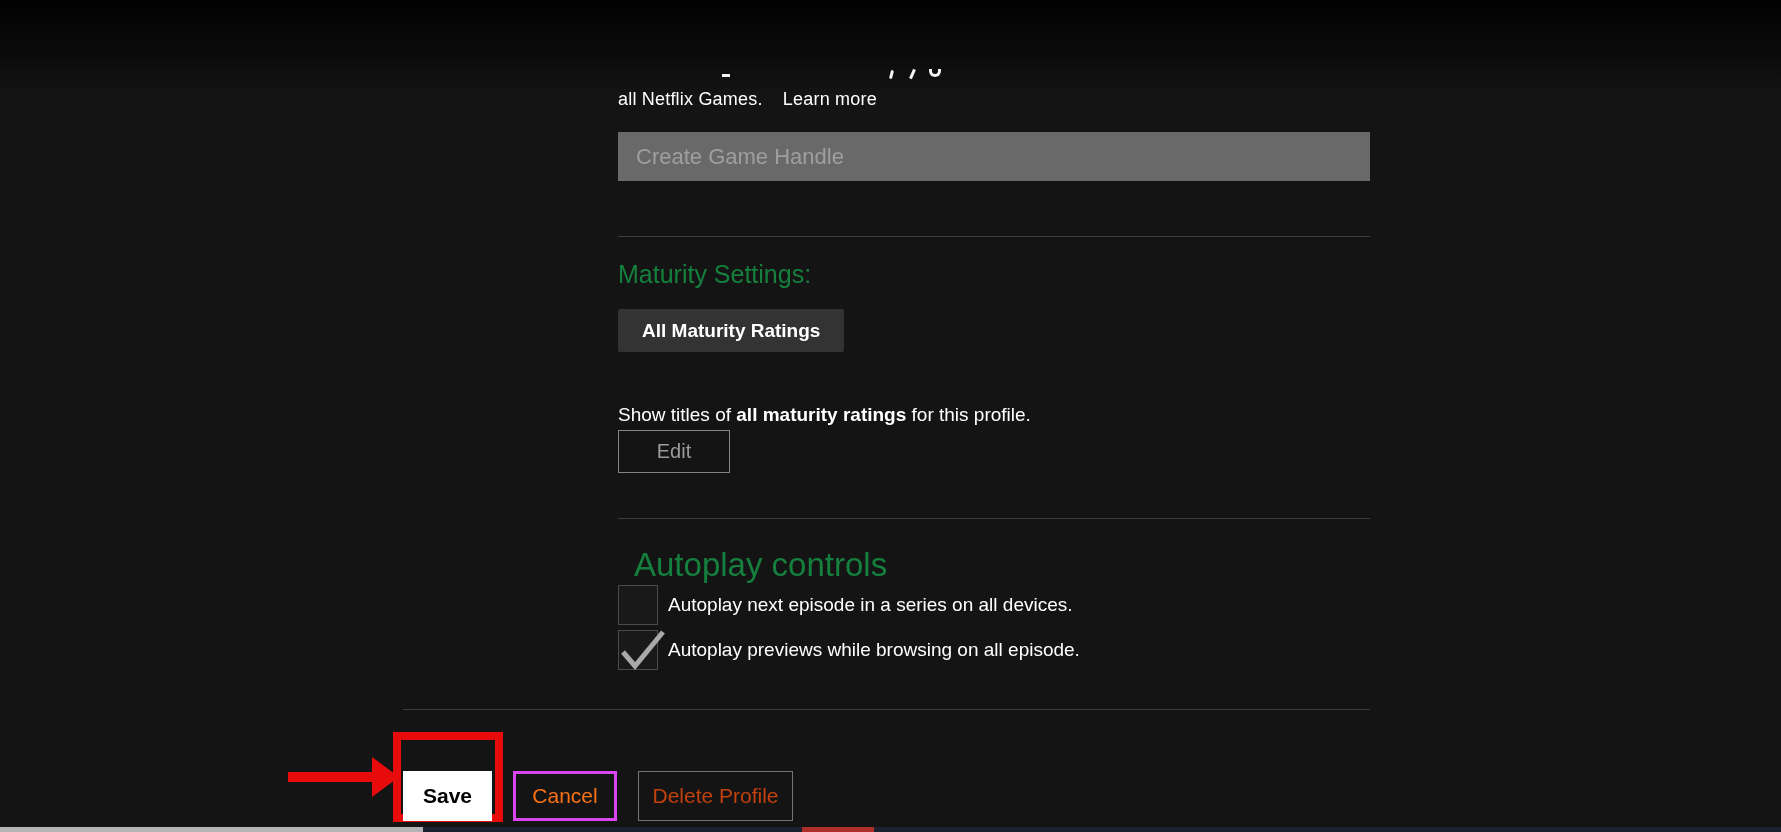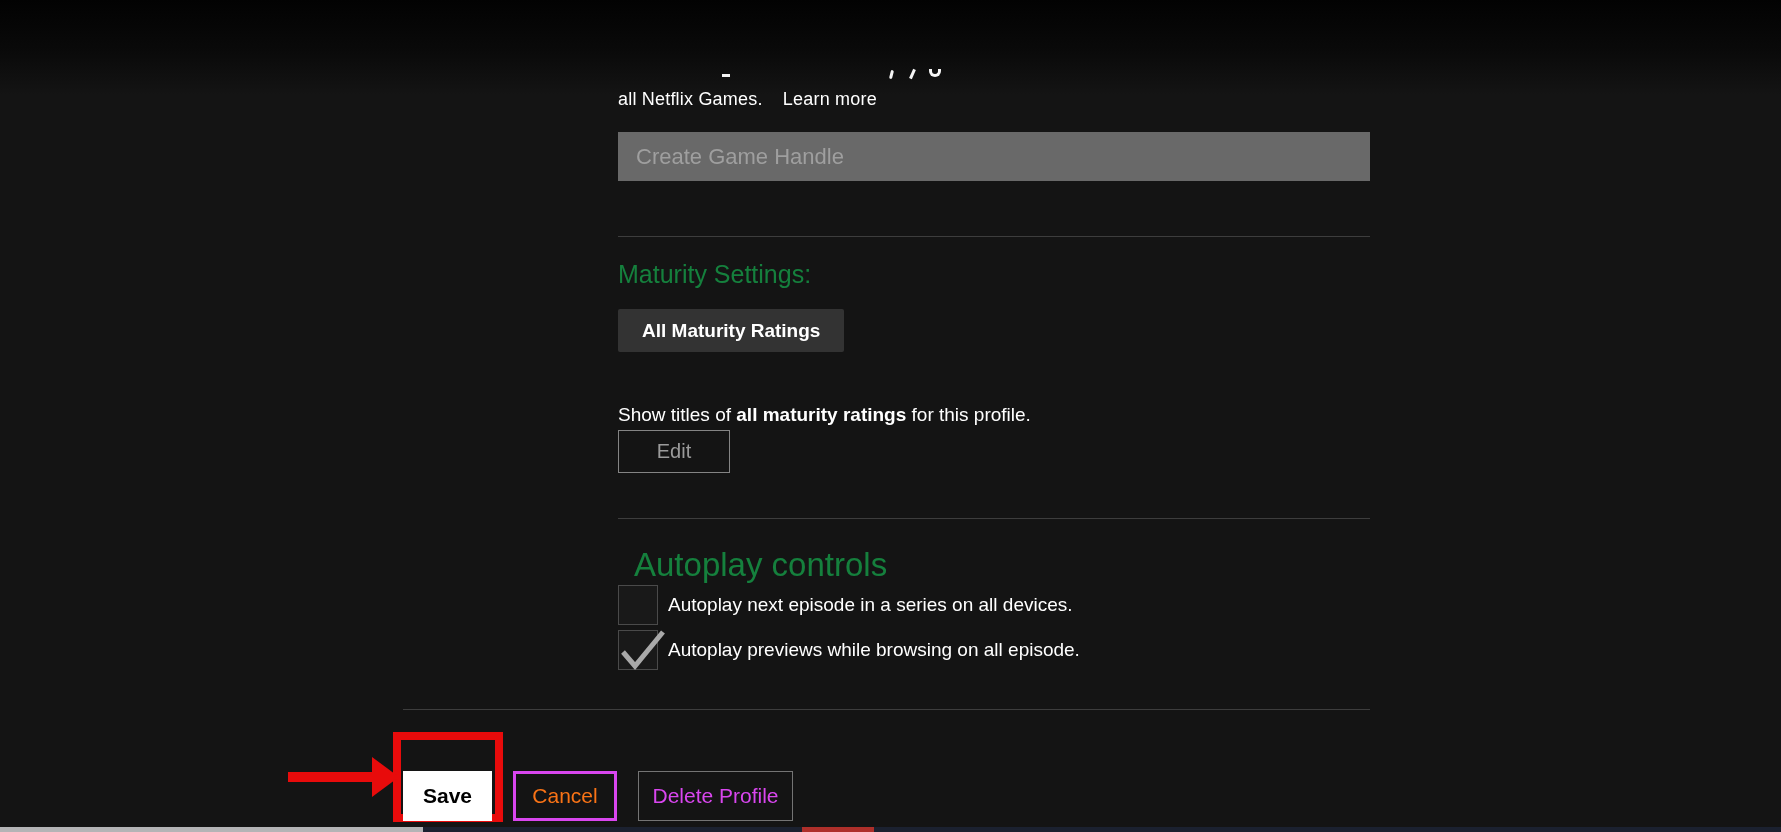--- a/index.html
+++ b/index.html
@@ -77,21 +77,21 @@
     position:absolute; left:50px; top:0; line-height:40px; white-space:nowrap;
     font-size:19px; color:#ffffff;text-align:center;
   }
 
   .footer-btn {
     position:absolute; top:755px; height:50px;
     font-size:21px; font-family:"Liberation Sans", sans-serif; cursor:pointer;margin-top:16px;
   }
   .save-btn   { left:403px; width:89px;  background:#ffffff; border:none; color:#000000; font-weight:bold; z-index:3; }
   .cancel-btn { left:513px; width:104px; background:transparent; border:3px solid #d946ef; color:#f97316; }
-  .delete-btn { left:638px; width:155px; background:transparent; border:1px solid #747474; color:#d946ef;text-align:center; }
+  .delete-btn { left:638px; width:155px; background:transparent; border:1px solid #747474; color:#c2410c;text-align:center; }
 
   .annotation-box {
     position:absolute; left:393px; top:732px; width:110px; height:90px;
     border:8px solid #e80b0b; box-sizing:border-box; z-index:2;
     pointer-events:none;
   }
   .annotation-arrow-shaft {
     position:absolute; left:288px; top:772px; width:86px; height:10px;
     background:#e80b0b; z-index:2;
   }

